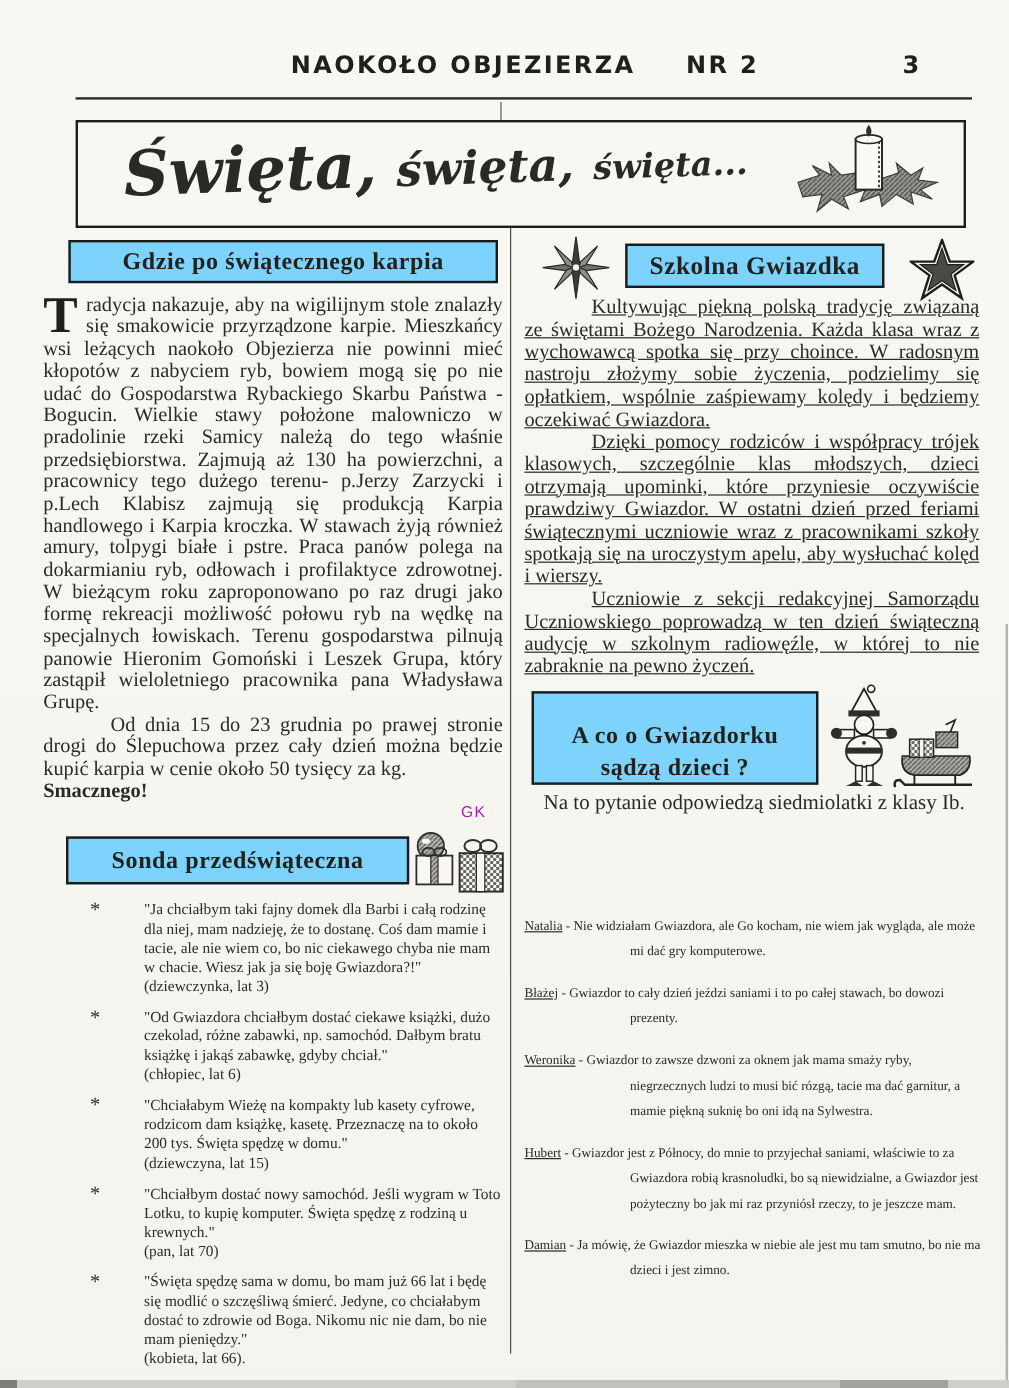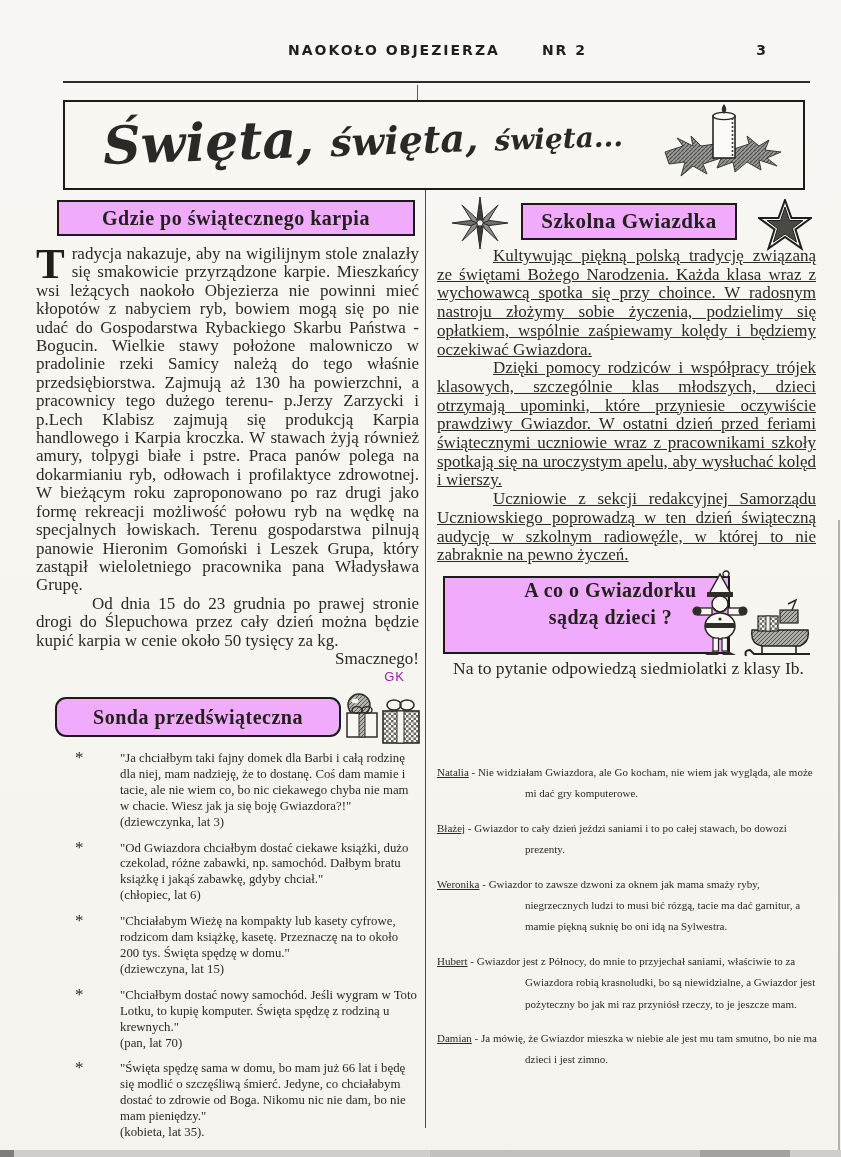--- a/index.html
+++ b/index.html
@@ -3,53 +3,53 @@
 <meta charset="utf-8">
 <style>
   html,body{margin:0;padding:0;}
   body{
     width:841px;height:1157px;position:relative;overflow:hidden;
     background:linear-gradient(180deg,#f8f7f3 0%,#f6f5ef 60%,#f4f3ee 100%);
     color:#2b2a26;font-family:"Liberation Serif",serif;
   }
   
   .hdr{position:absolute;top:42px;left:65px;width:745px;height:26px;
-       font-family:"DejaVu Sans",sans-serif;font-weight:800;font-size:14px;
+       font-family:"DejaVu Sans",sans-serif;font-weight:800;font-size:20px;
        letter-spacing:2px;color:#211f1c;}
   .hdr-center{text-align:center;}
   .hdr-issue{margin-left:42px;}
   .hdr-page{position:absolute;right:42px;top:0;}
   .rule{position:absolute;left:63px;top:81px;width:747px;height:2px;background:#2c2c2a;}
   .tick{position:absolute;left:417px;top:85px;width:1px;height:15px;background:#5a5a57;}
   
   .banner{position:absolute;left:63px;top:100px;width:738px;height:86px;
           border:2px solid #1c1c1a;background:#f8f7f2;}
   .banner-text{position:absolute;left:38px;top:4px;display:flex;align-items:baseline;gap:16px;
                font-family:"DejaVu Serif",serif;font-style:italic;font-weight:700;
                transform:rotate(-2deg);color:#2a2925;}
   .bw1{font-size:52px;} .bw2{font-size:38px;} .bw3{font-size:28px;}
   .banner-art{position:absolute;right:14px;top:2px;}
   
   .divider{position:absolute;left:425px;top:190px;width:1px;height:938px;background:#4d4c49;}
-  .box-title{position:absolute;border:2px solid #1b1b19;background:#f0abfc;
+  .box-title{position:absolute;border:2px solid #1b1b19;background:#7dd3fc;
              font-weight:700;text-align:center;letter-spacing:.5px;color:#22211e;}
   #title1{left:57px;top:200px;width:354px;height:32px;line-height:32px;font-size:20px;}
   #title2{left:521px;top:203px;width:212px;height:33px;line-height:33px;font-size:21px;}
   #title3{left:443px;top:576px;width:235px;height:74px;display:flex;flex-direction:column;
-          justify-content:flex-start;gap:3px;font-size:20px;line-height:24px;padding-left:48px;}
+          justify-content:flex-end;gap:3px;font-size:20px;line-height:24px;}
   .art{position:absolute;text-align:justify;font-size:17px;line-height:18.4px;}
   #article1{left:36px;top:245px;width:383px;}
   #article2{left:437px;top:247px;width:379px;line-height:18.7px;text-decoration:underline;}
   .art p{margin:0;}
   .p-indent{text-indent:56px;}
   .dropcap{float:left;font-size:43px;line-height:34px;font-weight:700;margin:2px 7px 0 0;color:#1f1e1b;}
-  .closing{text-align:right;margin-top:2px;}
+  .closing{text-align:left;margin-top:2px;font-weight:bold;}
   .signature{text-align:right;font-family:"Liberation Sans",sans-serif;font-size:13px;
              color:#a21caf;margin-top:7px;padding-right:14px;letter-spacing:1px;}
-  #sonda-title{left:55px;top:697px;width:282px;height:36px;line-height:36px;font-size:20px;border-radius:11px;}
+  #sonda-title{left:55px;top:697px;width:282px;height:36px;line-height:36px;font-size:20px;}
   .sonda-art{position:absolute;left:341px;top:685px;}
   
   #survey{position:absolute;left:58px;top:751px;width:362px;font-size:12.8px;line-height:15.9px;}
   .quote-item{display:flex;margin-bottom:10px;}
   .quote-star{width:62px;padding-left:17px;box-sizing:border-box;font-size:17px;line-height:14px;}
   .quote-body{flex:1;}
   
   .star-left{position:absolute;left:452px;top:197px;}
   .star-right{position:absolute;left:758px;top:199px;}
   .santa-art{position:absolute;left:692px;top:570px;}
@@ -161,21 +161,21 @@
     <span class="quote-star">*</span>
     <div class="quote-body">
       <div>"Chciałbym dostać nowy samochód. Jeśli wygram w Toto Lotku, to kupię komputer. Święta spędzę z rodziną u krewnych."</div>
       <div>(pan, lat 70)</div>
     </div>
   </div>
   <div class="quote-item">
     <span class="quote-star">*</span>
     <div class="quote-body">
       <div>"Święta spędzę sama w domu, bo mam już 66 lat i będę się modlić o szczęśliwą śmierć. Jedyne, co chciałabym dostać to zdrowie od Boga. Nikomu nic nie dam, bo nie mam pieniędzy."</div>
-      <div>(kobieta, lat 35).</div>
+      <div>(kobieta, lat 66).</div>
     </div>
   </div>
 </div>
 
 <svg class="star-left" width="56" height="52" viewBox="0 0 56 52">
   <g stroke="#2a2a26" stroke-width="1" fill="#3b3b37">
     <polygon points="28,0 31,22 28,26 25,22"></polygon>
     <polygon points="28,52 31,30 28,26 25,30"></polygon>
     <polygon points="0,26 22,23 26,26 22,29" fill="#6f6f6a"></polygon>
     <polygon points="56,26 34,23 30,26 34,29" fill="#6f6f6a"></polygon>

